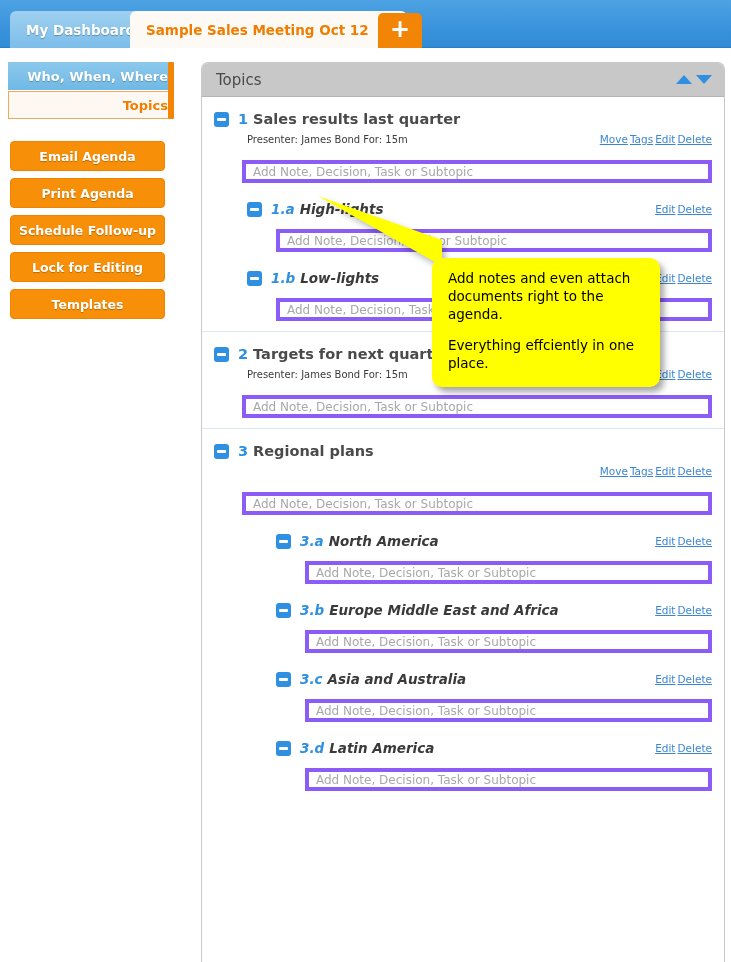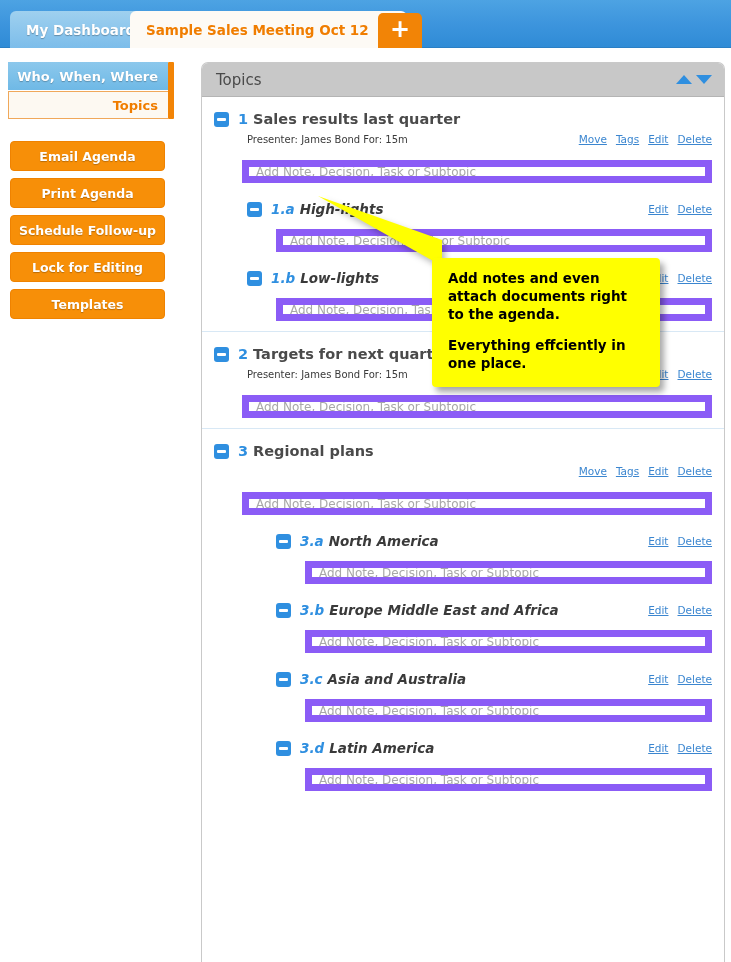--- a/index.html
+++ b/index.html
@@ -50,21 +50,21 @@
   
   .sidebar { position: absolute; left: 0; top: 48px; width: 190px; }
   .navgroup { position: relative; margin: 14px 0 0 8px; width: 166px; }
   .navgroup:after {
     content: ""; position: absolute; right: 0; top: 0;
     width: 6px; height: 100%; background: #f28406; border-radius: 1px;
   }
   .navitem {
     height: 28px; width: 160px;
     display: flex; align-items: center; justify-content: flex-end;
-    padding-right: 10px; font-size: 13px; font-weight: bold;
+    font-size: 13px; font-weight: bold;
     cursor: pointer; margin-bottom: 1px;
   }
   .navitem.blue {
     background: linear-gradient(180deg, #8cc8ec 0%, #6fb9e6 100%);
     color: #ffffff; text-shadow: 0 1px 1px rgba(0,0,0,.25);
   }
   .navitem.sel {
     background: #fdf9f2; color: #f07d00;
     border-top: 1px solid #f0a85a; border-bottom: 1px solid #f0a85a;
     border-left: 1px solid #f0a85a;
@@ -115,28 +115,28 @@
     width: 9px; height: 2.5px; background: #ffffff; border-radius: 1px;
   }
   .tnum { color: #2f8fe0; font-size: 14.5px; font-weight: bold; margin-left: 9px; }
   .ttitle { color: #4a4a4a; font-size: 14.5px; font-weight: bold; margin-left: 5px; }
 
   .trow2 {
     display: flex; align-items: center; justify-content: space-between;
     margin-top: 3px; padding-left: 33px; min-height: 18px;
   }
   .presenter { font-size: 10px; color: #3a3a3a; }
-  .links { display: flex; gap: 9px; align-items: flex-end; }
+  .links { display: flex; gap: 2px; align-items: flex-end; }
   .links a {
     color: #3b86d0; font-size: 10.5px; text-decoration: underline; cursor: pointer;
   }
 
   .inp {
     display: block; width: 100%; height: 23px;
-    border: 7px solid #8b5cf6; background: #ffffff;
+    border: 4px solid #8b5cf6; background: #ffffff;
     font-family: "DejaVu Sans", "Liberation Sans", sans-serif;
     font-size: 12px; color: #9a9a9a; padding: 0 7px;
     margin-top: 12px; outline: none;
   }
   .inp::placeholder { color: #a8a8a8; }
   .lvl1 { margin-left: 28px; width: calc(100% - 28px); }
 
   .sub { margin-top: 18px; padding-left: 33px; }
   .sub.deep { padding-left: 62px; }
   .subhead { display: flex; align-items: center; justify-content: space-between; }
@@ -145,24 +145,24 @@
   .stitle { color: #3a3a3a; font-size: 13.5px; font-weight: bold; font-style: italic; margin-left: 5px; }
   .sub .inp { margin-left: 0; width: 100%; }
   .sub-input-wrap { padding-left: 29px; }
   .callout-tail {
     position: absolute; z-index: 40; left: 300px; top: 192px;
     filter: drop-shadow(3px 4px 3px rgba(0,0,0,.28));
   }
   .callout {
     position: absolute; left: 432px; top: 258px;
     width: 228px; min-height: 120px; z-index: 50;
-    background: #ffff00; border-radius: 4px;
+    background: #ffff00; border-radius: 10px;
     padding: 12px 16px 14px 16px;
     box-shadow: 4px 5px 6px rgba(0,0,0,.35);
-    font-size: 13.5px; color: #000000; line-height: 1.32; font-weight: bold;
+    font-size: 13.5px; color: #000000; line-height: 1.32;
   }
   .callout p { margin: 0; }
   .callout p + p { margin-top: 14px; }
 </style>
 </head>
 <body>
 
 <div id="app">
 
   <div class="tabbar">

